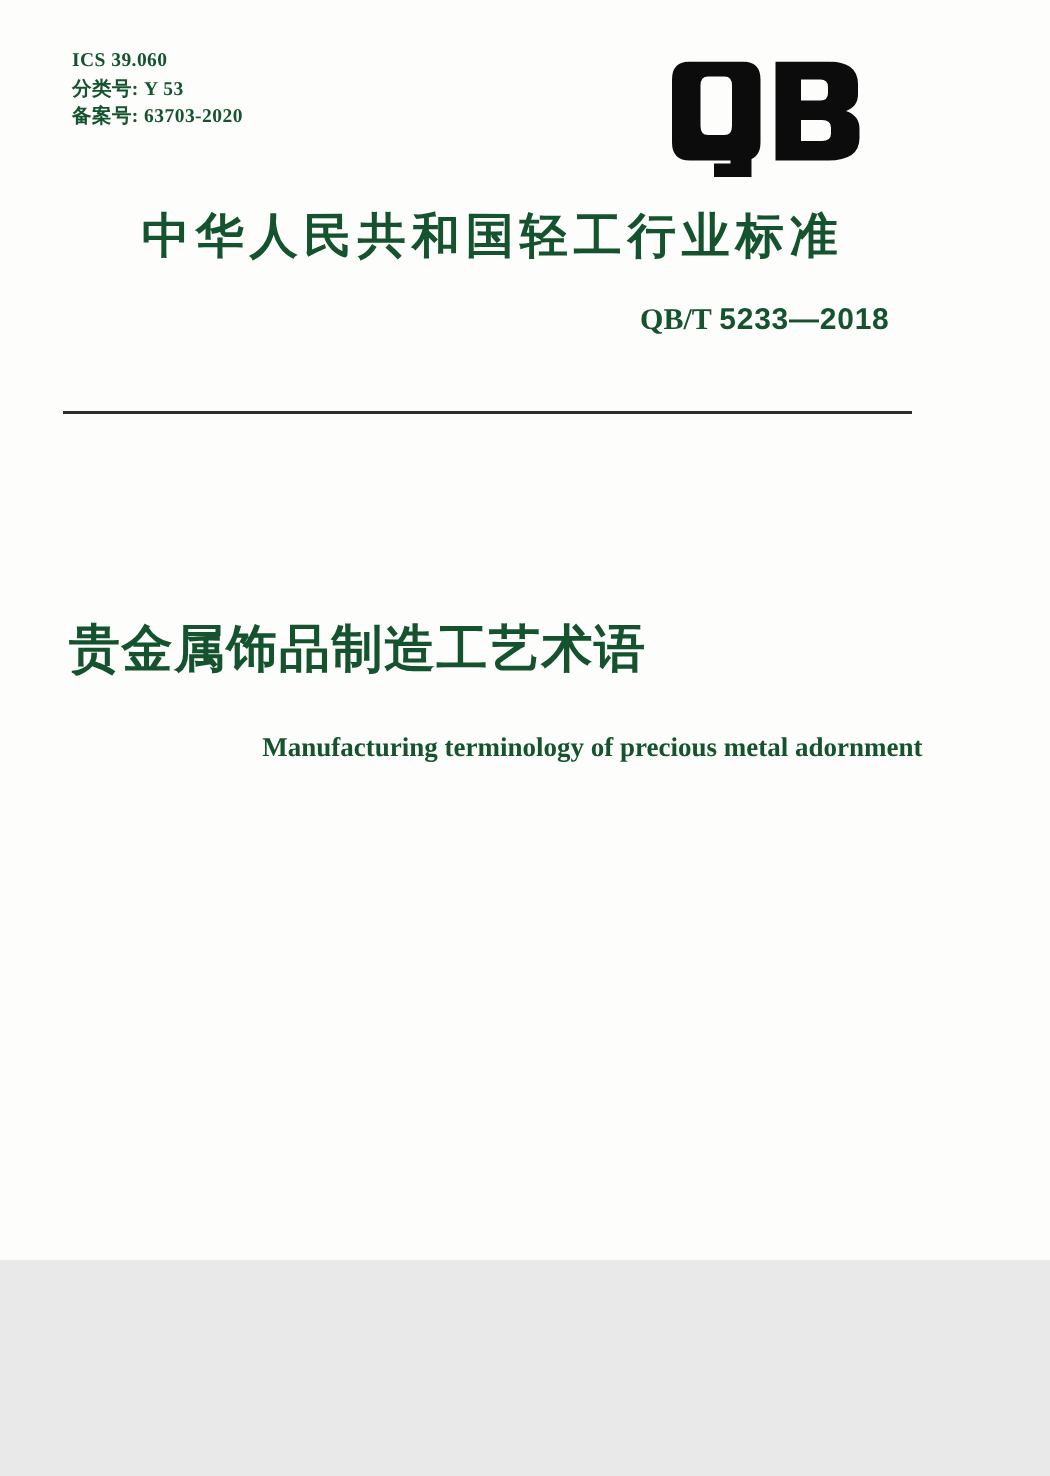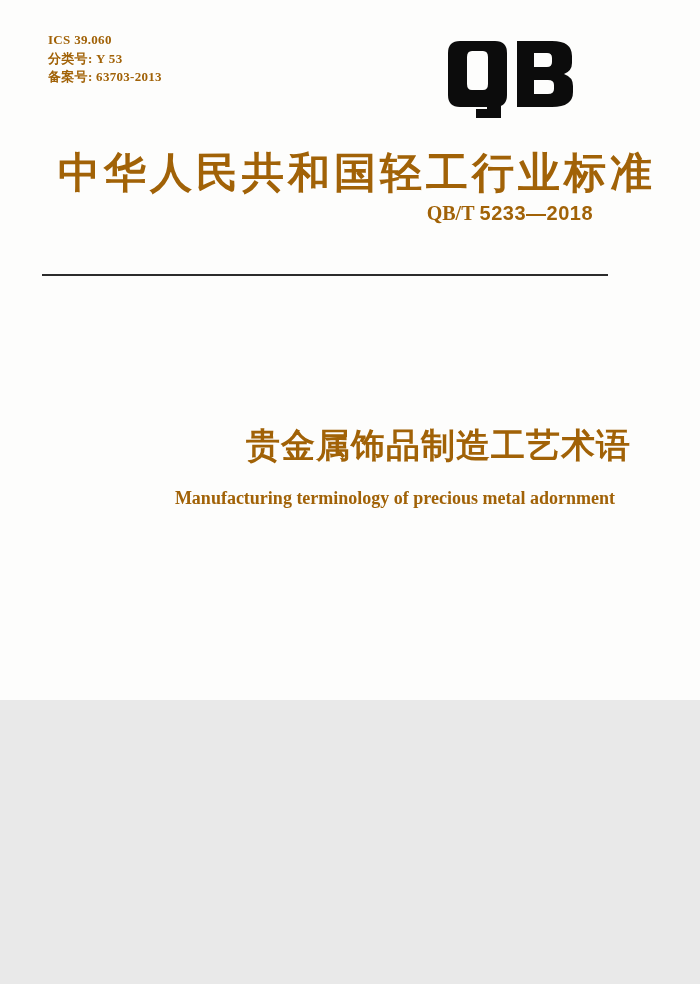--- a/index.html
+++ b/index.html
@@ -1,46 +1,46 @@
 <!DOCTYPE html>
 <html><head>
 <meta charset="utf-8">
 <style>
   html, body { margin:0; padding:0; background:#e9e9e9; }
   .page {
-    position:relative; width:700px; height:700px; margin:0 auto;
-    background:#fdfdfc; color:#a16207; overflow:hidden;
+    position:relative; width:700px; height:840px; margin:0 auto;
+    background:#fdfdfc; color:#14532d; overflow:hidden;
     font-family:"Liberation Sans", sans-serif;
   }
   .meta {
     position:absolute; left:48px; top:31px;
     font-size:13px; font-weight:700; line-height:18.5px;
     font-family:"Liberation Serif", serif;
     letter-spacing:0.3px;
   }
   .meta div { white-space:nowrap; }
   .qb-logo { position:absolute; left:448px; top:41px; width:126px; height:78px; }
   .qb-logo svg { display:block; width:100%; height:100%; }
   .series-title {
-    position:absolute; left:42px; top:133px; width:573px; margin:16px;
-    text-align:center; font-size:42px; font-weight:600; letter-spacing:4px;
+    position:absolute; left:42px; top:133px; width:573px; margin:0;
+    text-align:center; font-size:32px; font-weight:600; letter-spacing:4px;
     line-height:48px; white-space:nowrap;
   }
   .std-number {
     position:absolute; right:107px; top:202px;
     font-size:20px; font-weight:700; white-space:nowrap;
   }
   .std-number .prefix { font-family:"Liberation Serif", serif; margin-right:5px; }
   .std-number .code { font-family:"Liberation Sans", sans-serif; letter-spacing:0.5px;margin-top:10px; }
   .rule { position:absolute; left:42px; height:2px; background:#2c2c2c; }
   .rule-top { top:274px; width:566px; }
   .rule-bottom { top:854px; width:571px; }
   .doc-title {
-    position:absolute; left:42px; top:408px; width:573px; margin:16px;
-    text-align:right; font-size:34px; font-weight:600; letter-spacing:1px;
+    position:absolute; left:42px; top:408px; width:573px; margin:4px;
+    text-align:left; font-size:34px; font-weight:600; letter-spacing:1px;
     line-height:42px; white-space:nowrap;
   }
   .doc-title-en {
     position:absolute; left:42px; top:486px; width:573px; margin:0;
     text-align:right; font-size:18px; font-weight:700; line-height:24px;
     font-family:"Liberation Serif", serif;
   }
   .dates {
     position:absolute; left:42px; top:827px; width:571px;
     display:flex; justify-content:space-between;
@@ -54,21 +54,21 @@
   .footer-line .pub { margin-left:22px; letter-spacing:2px; }
 </style>
 </head>
 <body>
 
 <div class="page">
 
   <div class="meta">
     <div>ICS 39.060</div>
     <div>分类号: Y 53</div>
-    <div>备案号: 63703-2013</div>
+    <div>备案号: 63703-2020</div>
   </div>
 
   <div class="qb-logo">
     <svg viewBox="0 0 126 78" xmlns="http://www.w3.org/2000/svg">
       <path fill="#0c0c0c" fill-rule="evenodd" d="M12 0 H47 Q59 0 59 12 V54 Q59 66 47 66 H12 Q0 66 0 54 V12 Q0 0 12 0 Z
         M24 10 H35 Q40 10 40 16 V43 Q40 49 35 49 H24 Q19 49 19 43 V16 Q19 10 24 10 Z"></path>
       <path fill="#0c0c0c" d="M39 50 H53 V77 H28 V68 H39 Z"></path>
       <path fill="#0c0c0c" fill-rule="evenodd" d="M69 0 H104 Q124 0 124 15 V22 Q124 30 116 33 Q125 36 125 45 V51 Q125 66 104 66 H69 Z
         M86 12 H99 Q104 12 104 17 V21 Q104 26 99 26 H86 Z
         M86 39 H100 Q106 39 106 44 V48 Q106 53 100 53 H86 Z"></path>

